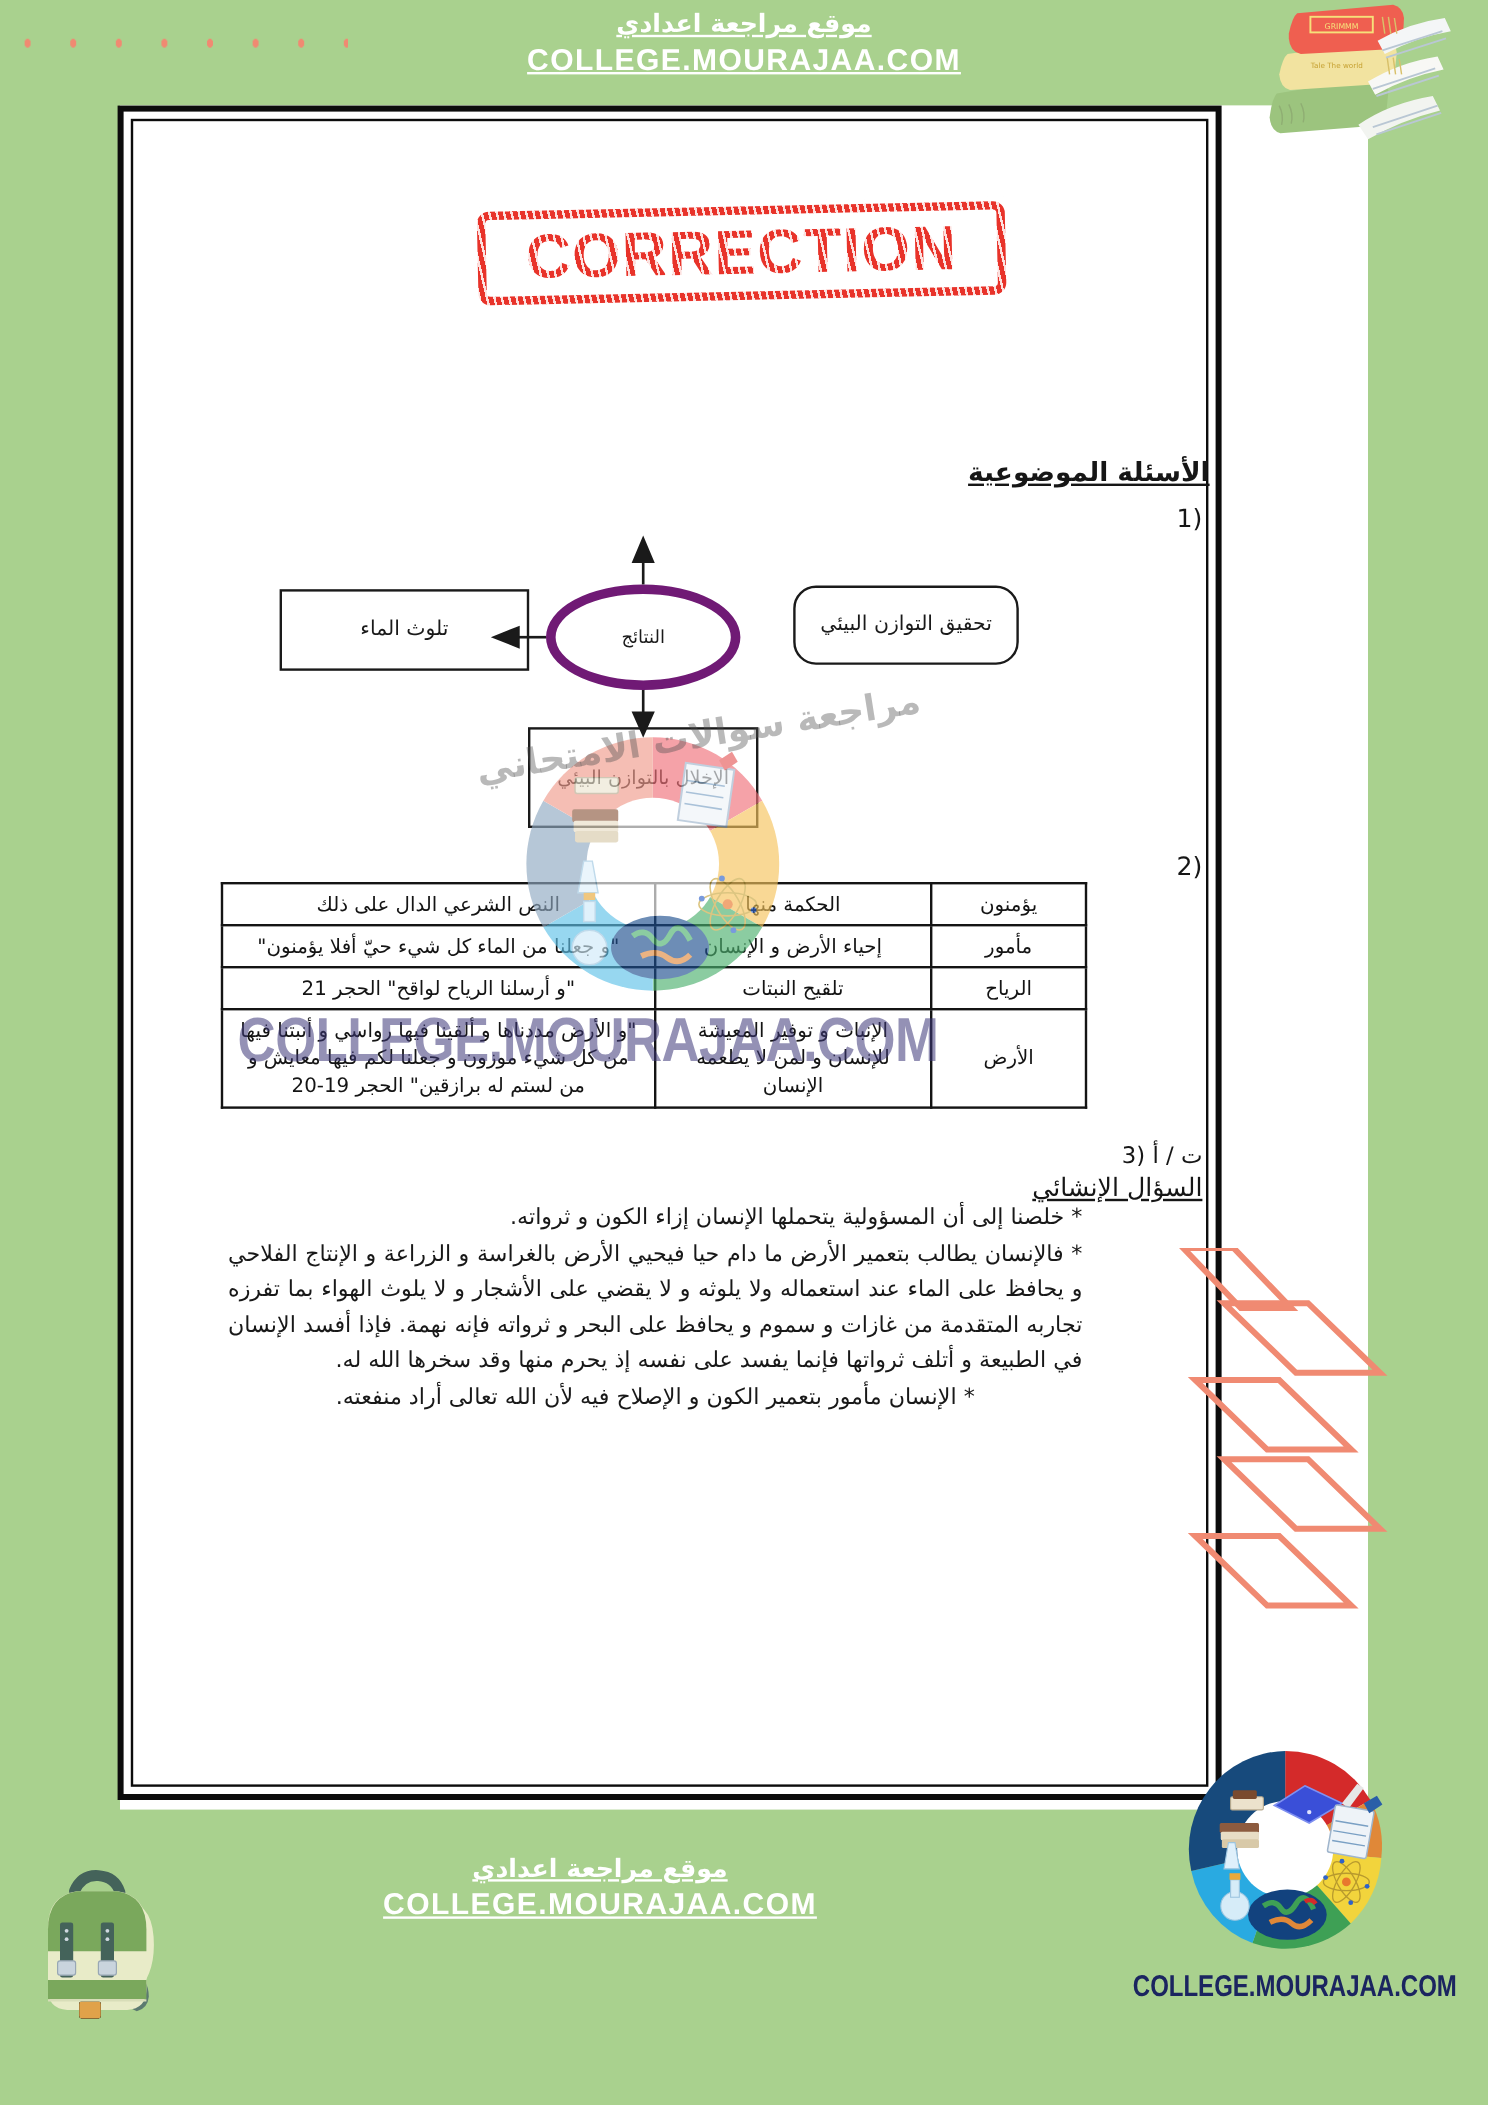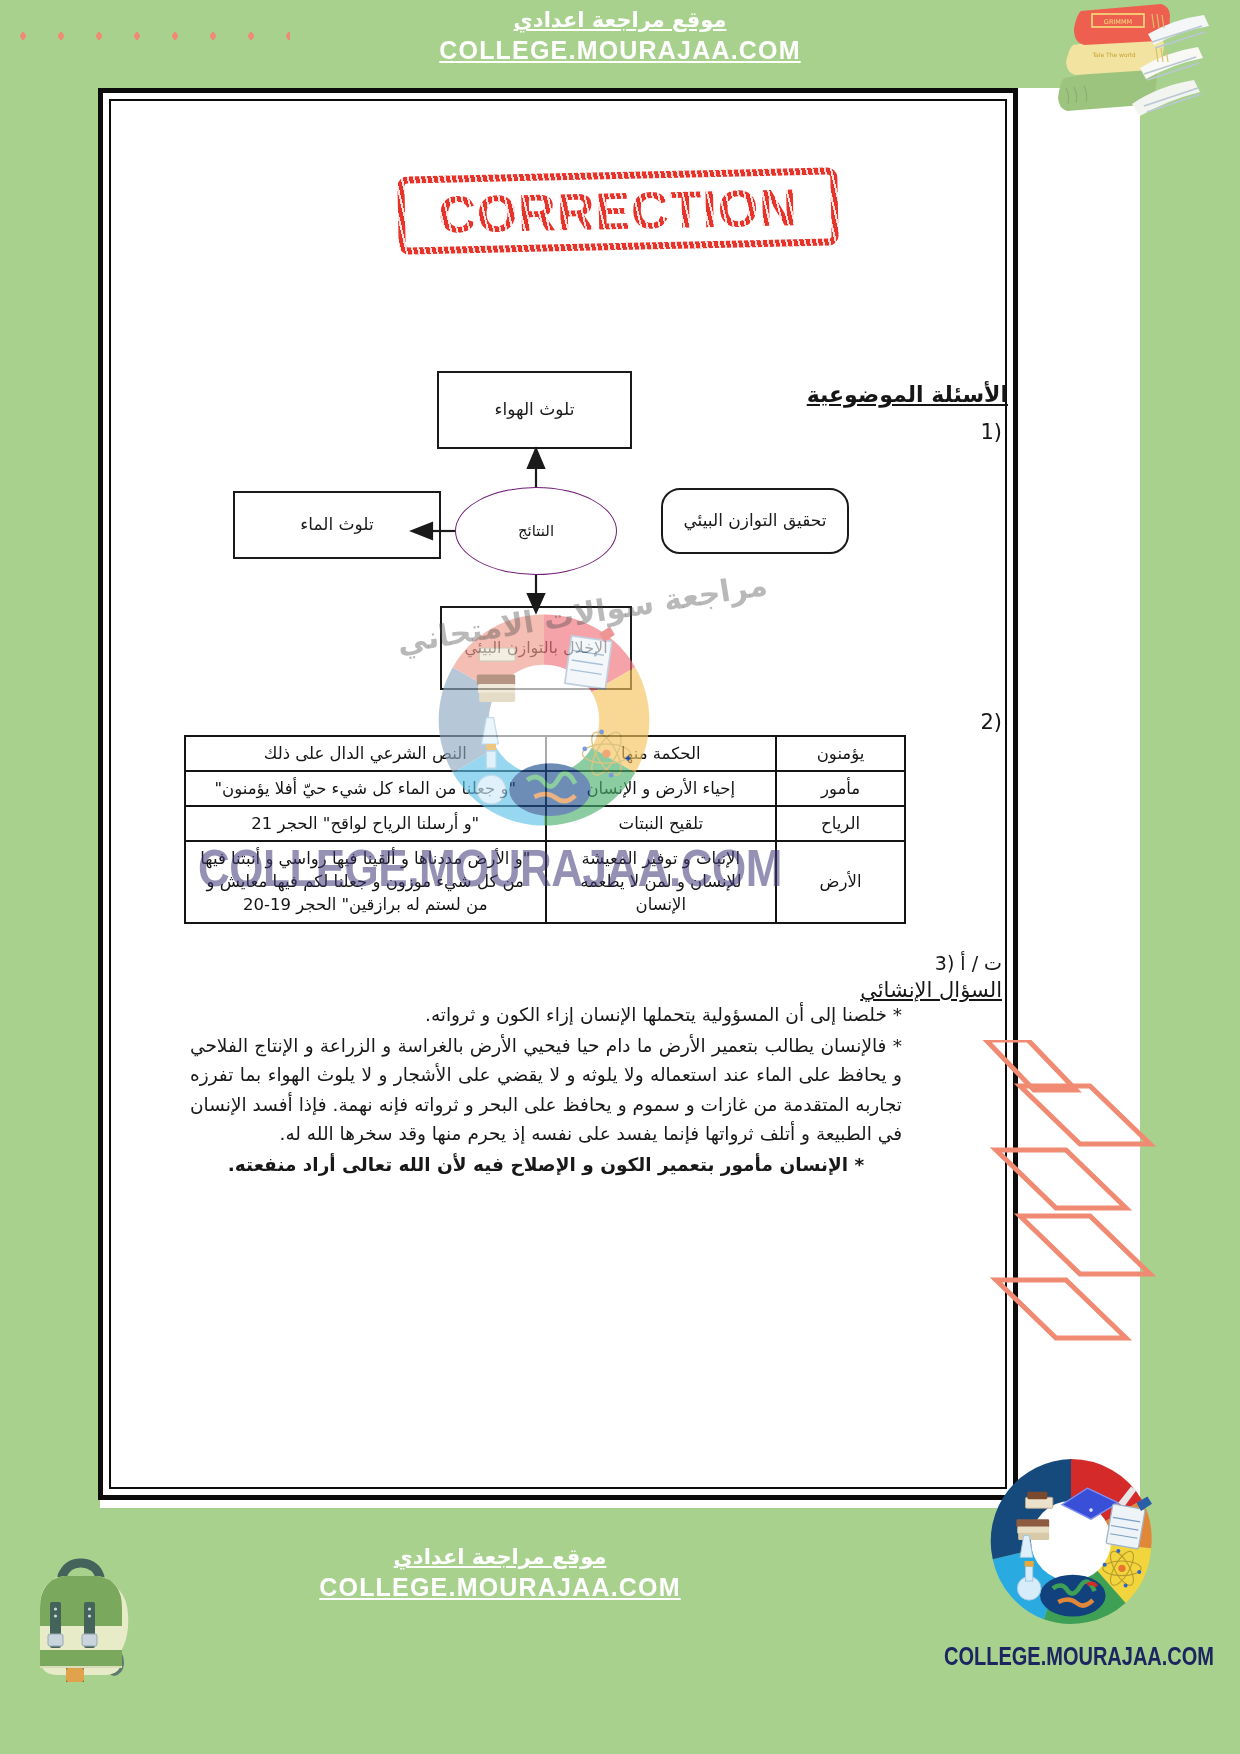--- a/index.html
+++ b/index.html
@@ -212,21 +212,21 @@
     line-height: 1.25;
   }
   .dbox-air   { left: 437px; top: 371px; width: 195px; height: 78px; }
   .dbox-water { left: 233px; top: 491px; width: 208px; height: 68px; }
   .dbox-bal   { left: 661px; top: 488px; width: 188px; height: 66px; border-radius: 19px; }
   .dbox-imb   { left: 440px; top: 606px; width: 192px; height: 84px; font-size: 16px;}
   .dellipse {
     position: absolute;
     left: 455px; top: 487px;
     width: 162px; height: 88px;
-    border: 1px solid #701a75;
+    border: 8px solid #701a75;
     border-radius: 50%;
     display: flex; align-items:center; justify-content:center;
     font-family: "DejaVu Sans", sans-serif;
     direction: rtl;
     font-size: 15px;
     color: #1a1a1a;
     background: transparent;
     box-sizing: border-box;
   }
 
@@ -271,21 +271,21 @@
     direction: rtl;
     font-family: "DejaVu Sans", sans-serif;
     font-size: 18.5px;
     line-height: 1.58;
     color: #181818;
     text-align: justify;
     z-index: 4;
   }
   .essay p { margin: 0 0 2px 0; }
   .essay p.spaced { margin-top: 22px; }
-  .essay p.center { text-align: center; font-weight: bold; }
+  .essay p.center { text-align: center; }
 
   
   .wm-diag {
     position: absolute;
     left: 395px;
     top: 596px;
     font-family: "DejaVu Sans", sans-serif;
     font-size: 30px;
     font-weight: bold;
     color: rgba(80,80,80,0.40);
@@ -444,21 +444,20 @@
     <div class="stamp-text">CORRECTION</div>
     <div class="stamp-noise"></div>
   </div>
 
   <div class="ar lbl-objective">الأسئلة الموضوعية</div>
   <div class="ar lbl-q1">(1</div>
   <div class="ar lbl-q2">(2</div>
   <div class="ar lbl-q3">ت / أ (3</div>
   <div class="ar lbl-essay">السؤال الإنشائي</div>
 
-  <div class="dbox dbox-air">تلوث الهواء</div>
   <div class="dbox dbox-water">تلوث الماء</div>
   <div class="dbox dbox-bal">تحقيق التوازن البيئي</div>
   <div class="dbox dbox-imb">الإخلال بالتوازن البيئي</div>
   <div class="dellipse">النتائج</div>
 
   <svg class="diagram" viewBox="0 0 1240 1754">
     <g stroke="#1a1a1a" stroke-width="2.2" fill="#1a1a1a">
       <line x1="536" y1="487" x2="536" y2="466"></line>
       <polygon points="536,449 528,468 544,468"></polygon>
       <line x1="455" y1="531" x2="430" y2="531"></line>

